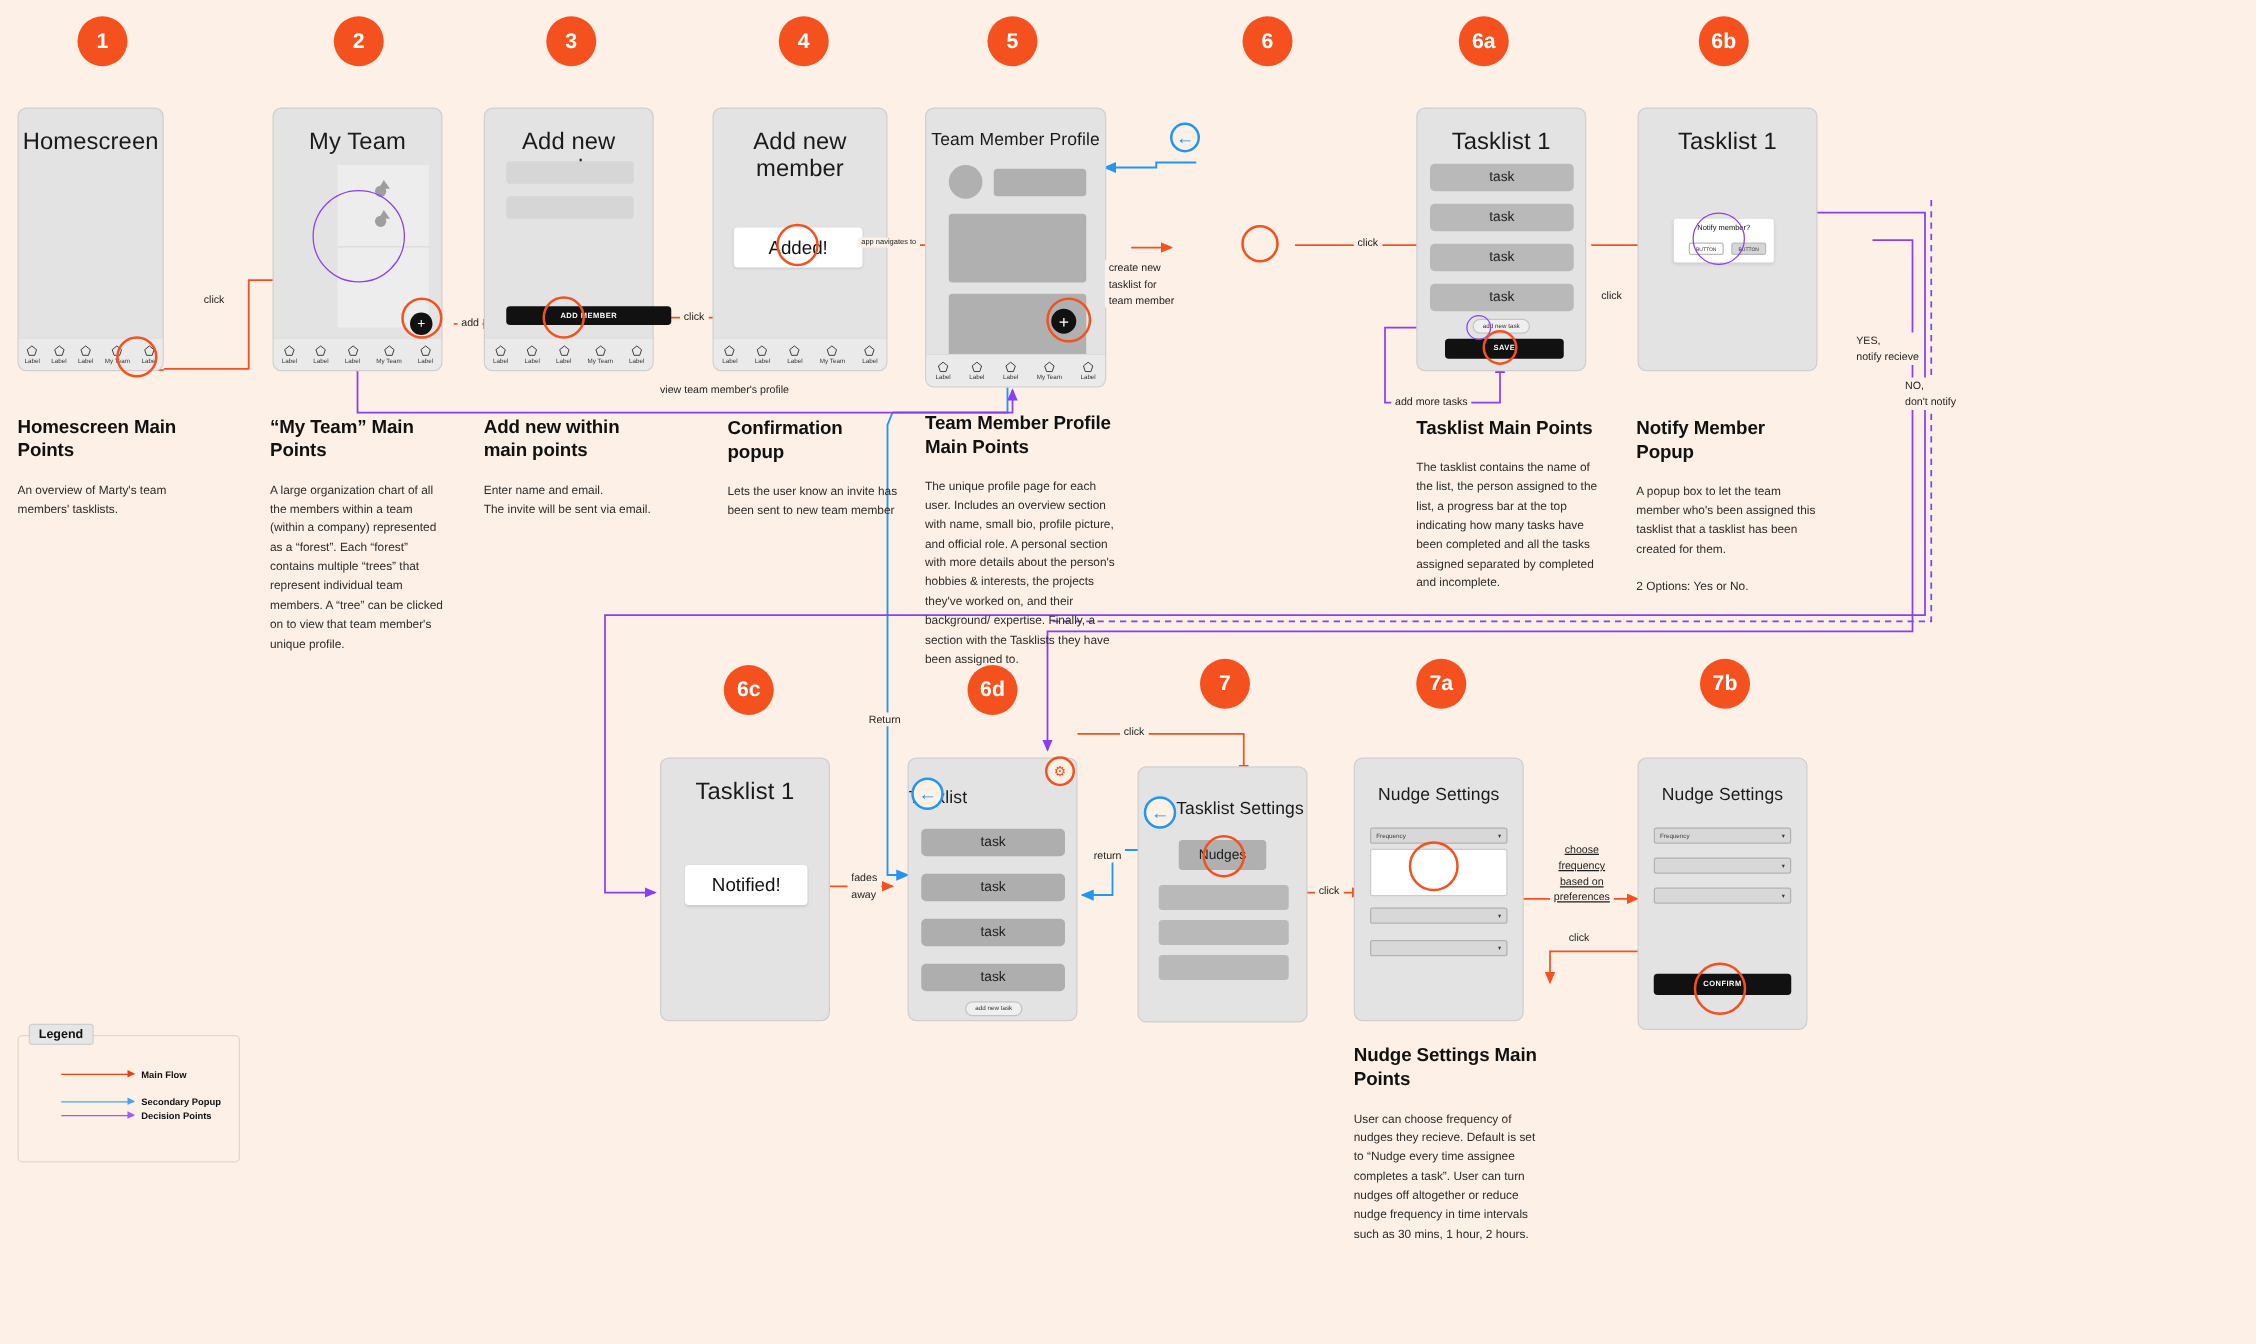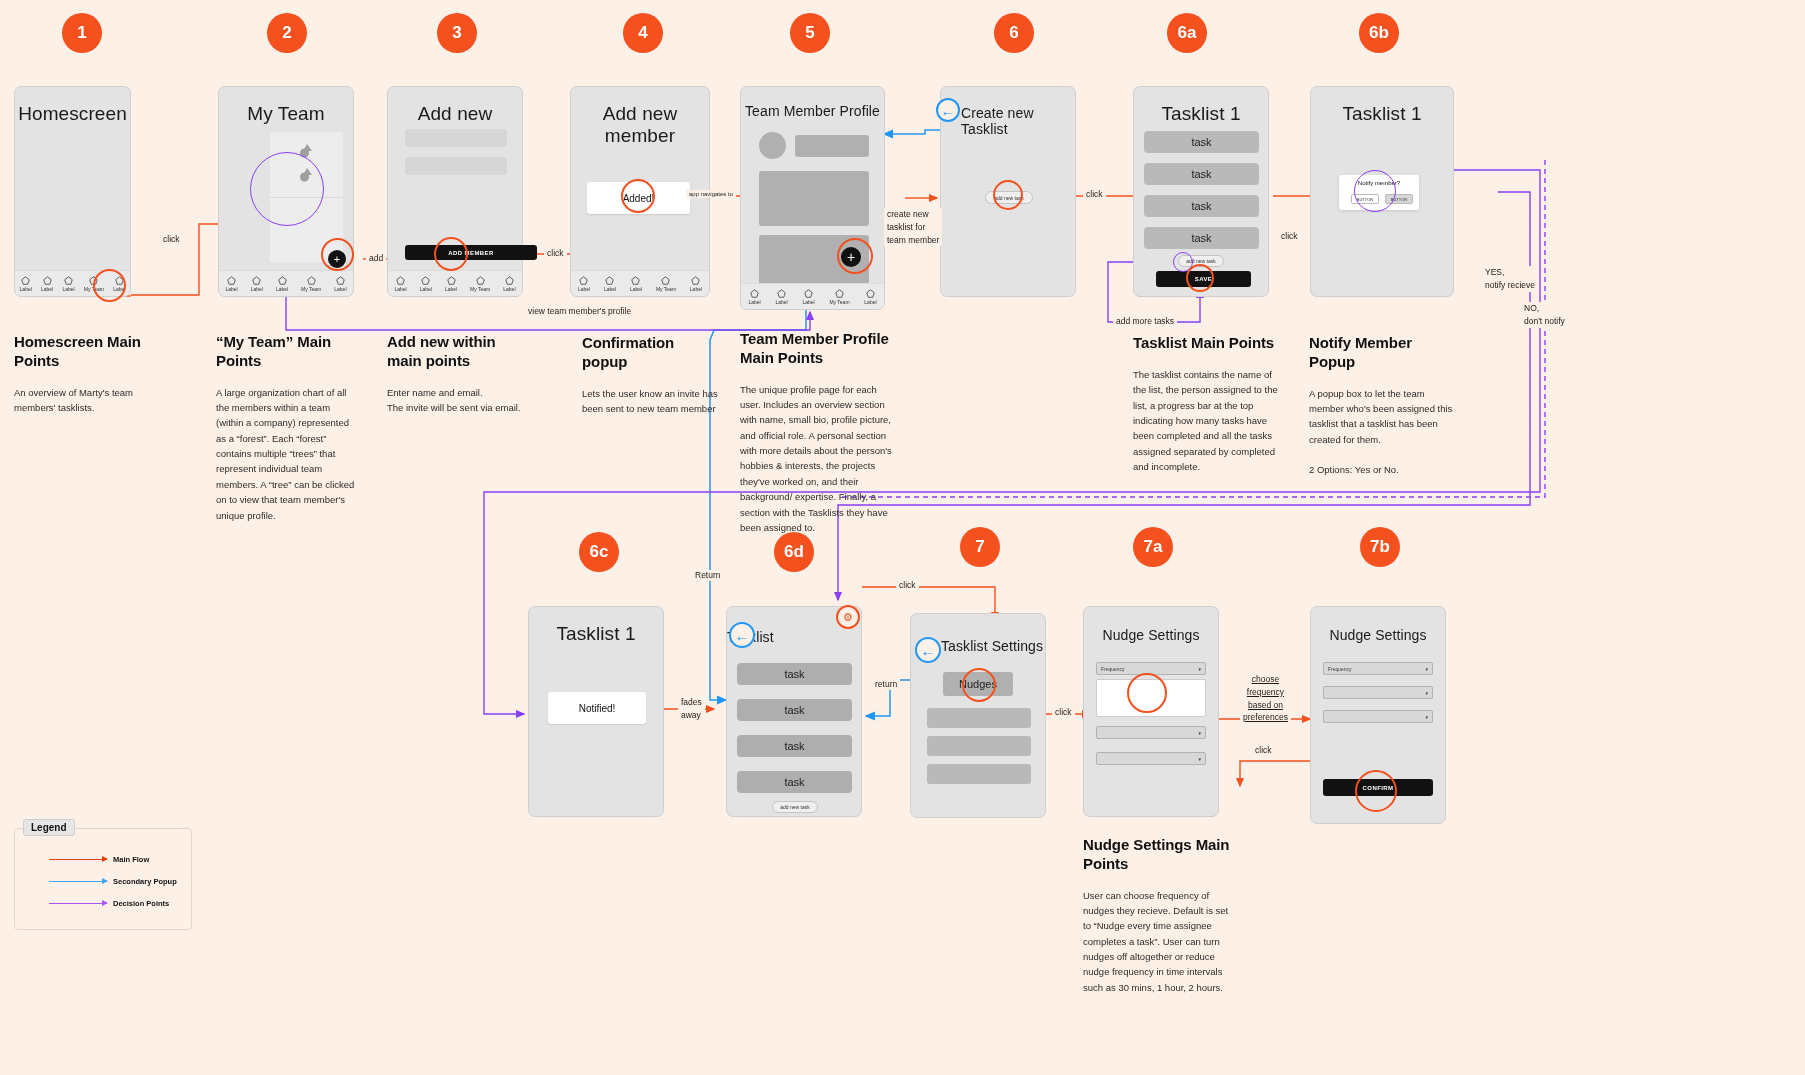--- a/index.html
+++ b/index.html
@@ -71,21 +71,21 @@
     font-size: 6px; letter-spacing: .4px; font-weight: 700;
   }
   .pillbtn {
     background: #efefef; border: 1px solid #c4c4c4; border-radius: 11px;
     display: flex; align-items: center; justify-content: center;
     font-size: 5px; color: #333;
   }
   .whitecard {
     background: #fff; border-radius: 3px;
     display: flex; align-items: center; justify-content: center;
-    font-size: 10px; color: #111;
+    font-size: 15px; color: #111;
     box-shadow: 0 1px 2px rgba(0,0,0,.10);
   }
   .fab {
     background: #111; border-radius: 50%;
     display: flex; align-items: center; justify-content: center;
     color: #fff; font-size: 14px; line-height: 1;
   }
   .select {
     background: #d8d8d8; border: 1px solid #b2b2b2; border-radius: 2px;
     display: flex; align-items: center; justify-content: space-between;
@@ -426,24 +426,20 @@
       <div class="tab">
           <svg class="tab-ico" viewBox="0 0 12 12">
             <path d="M6 1 L11 5 L9 11 L3 11 L1 5 Z" fill="none" stroke="#333" stroke-width="1"></path>
           </svg>
           <span class="tab-lbl">Label</span>
         </div>
     </div>
   </div>
   <div class="ring" style="left:837px; top:238px; width:36px; height:36px;"></div>
 
-  <div class="phone" style="left:940px; top:86px; width:136px; height:211px;">
-    <div class="phone-title small" style="padding-top:18px; padding-left:20px; text-align:left;">Create new Tasklist</div>
-    <div class="pillbtn" style="position:absolute; left:44px; top:104px; width:48px; height:13px;">add new task</div>
-  </div>
   <div class="ring-blue" style="left:936px; top:98px; width:24px; height:24px;">←</div>
   <div class="ring" style="left:993px; top:180px; width:30px; height:30px;"></div>
 
   <div class="phone" style="left:1133px; top:86px; width:136px; height:211px;">
     <div class="phone-title">Tasklist 1</div>
     <div class="task-row" style="position:absolute; left:10px; top:44px; width:115px;">task</div>
     <div class="task-row" style="position:absolute; left:10px; top:76px; width:115px;">task</div>
     <div class="task-row" style="position:absolute; left:10px; top:108px; width:115px;">task</div>
     <div class="task-row" style="position:absolute; left:10px; top:140px; width:115px;">task</div>
     <div class="pillbtn" style="position:absolute; left:44px; top:168px; width:46px; height:12px;">add new task</div>
@@ -597,19 +593,19 @@
   <div class="legend">
     <div class="legend-title">Legend</div>
     <div class="legend-row" style="top:26px;">
       <span class="legend-line" style="background:#e8400c; color:#e8400c;"></span>
       <span>Main Flow</span>
     </div>
     <div class="legend-row" style="top:48px;">
       <span class="legend-line" style="background:#41a5f5; color:#41a5f5;"></span>
       <span>Secondary Popup</span>
     </div>
-    <div class="legend-row" style="top:70px;">
+    <div class="legend-row" style="top:59px;">
       <span class="legend-line" style="background:#a855f7; color:#a855f7;"></span>
       <span>Decision Points</span>
     </div>
   </div>
 
 </div>
 
 </body></html>

